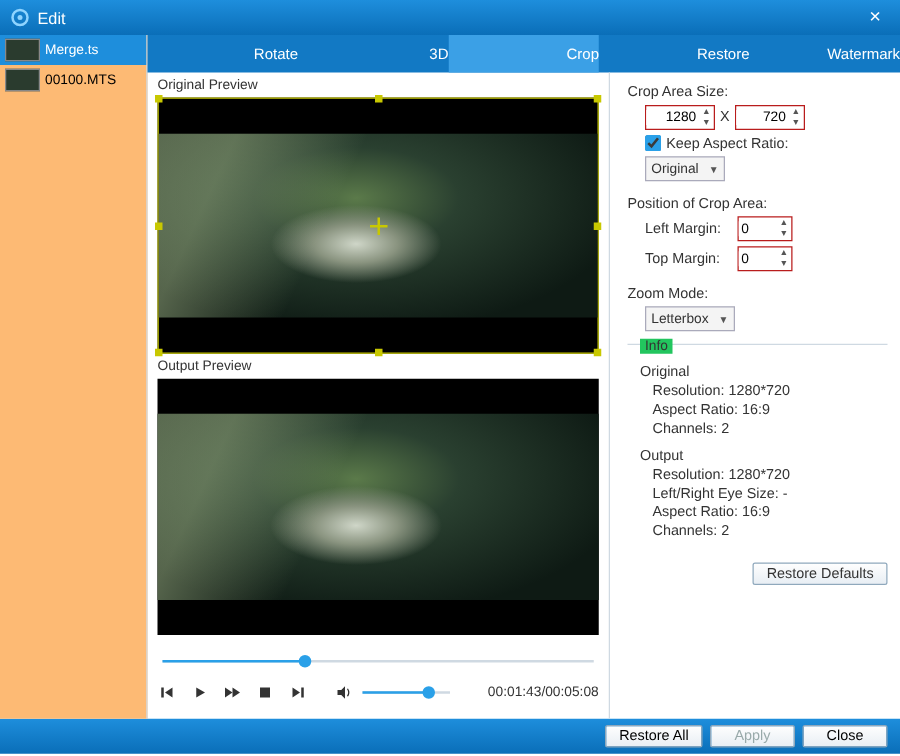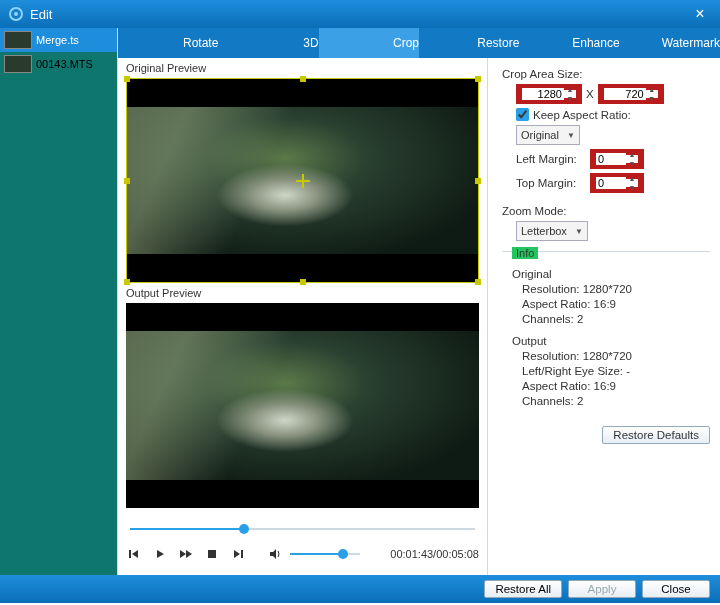--- a/index.html
+++ b/index.html
@@ -2,21 +2,21 @@
 <html><head>
 <meta charset="utf-8">
 <style>
 * { box-sizing: border-box; margin: 0; padding: 0; font-family: "Segoe UI", Tahoma, sans-serif; }
 body { width: 720px; height: 605px; background: #fff; overflow: hidden; }
 .titlebar { height: 28px; background: linear-gradient(#1e8edc, #0a6eb8); display: flex; align-items: center; padding: 0 8px; color: #fff; }
 .titlebar .app-icon { width: 16px; height: 16px; margin-right: 6px; }
 .titlebar .title { font-size: 13px; flex: 1; font-weight: 500; }
 .titlebar .close { width: 24px; text-align: center; font-size: 16px; cursor: pointer; }
 .body { display: flex; height: 547px; }
-.sidebar { width: 118px; background: #0f766e; border-right: 1px solid #cfd9e2; }
+.sidebar { width: 118px; background: #fdba74; border-right: 1px solid #cfd9e2; }
 .side-item { display: flex; align-items: center; height: 24px; font-size: 11px; padding: 0 4px; gap: 4px; }
 .side-item.selected { background: #1e8edc; color: #fff; }
 .side-item .thumb { width: 28px; height: 18px; background: #2a3b2e; border: 1px solid #888; }
 .main { flex: 1; display: flex; flex-direction: column; }
 .tabs { height: 30px; display: flex; background: #1279c4; }
 .tab { flex: 1; text-align: right; line-height: 30px; color: #fff; font-size: 12px; cursor: pointer; }
 .tab.active { background: #3ba0e6; }
 .content { flex: 1; display: flex; }
 .preview-col { width: 370px; border-right: 1px solid #cfd9e2; display: flex; flex-direction: column; }
 .preview-label { font-size: 11px; color: #333; padding: 4px 8px; }
@@ -44,21 +44,21 @@
 .btnrow .pbtn { width:16px; height:16px; cursor:pointer; display:flex; align-items:center; justify-content:center; }
 .btnrow svg { display:block; }
 .vol { display:flex; align-items:center; gap:6px; margin-left:12px; }
 .vol .vtrack { width:70px; height:2px; background:#cfd9e2; position:relative; }
 .vol .vprog { position:absolute; height:2px; background:#2aa0e8; width:75%; }
 .vol .vdot { position:absolute; top:-4px; left:75%; width:10px; height:10px; border-radius:50%; background:#2aa0e8; margin-left:-5px; }
 .time { margin-left:auto; font-size: 11px; }
 .settings { flex:1; font-size: 11.5px; color:#333; padding: 6px 10px 14px 14px; overflow:hidden; }
 .sec-label { margin-top: 4px; margin-bottom: 4px; }
 .row { display:flex; align-items:center; margin: 4px 0 4px 14px; gap:4px; }
-.spin { display:flex; align-items:center; border:6px solid #b91c1c; background:#fff; height:20px; }
+.spin { display:flex; align-items:center; border:1px solid #b91c1c; background:#fff; height:20px; }
 .spin input { border:0; width:42px; text-align:right; font-size:11px; padding:0 2px; outline:none; }
 .spin .arrows { width:12px; display:flex; flex-direction:column; }
 .spin .arrows div { height:9px; font-size:7px; line-height:9px; text-align:center; color:#555; cursor:pointer; }
 .combo { display:inline-flex; align-items:center; border:1px solid #aab; background:#f4f4f4; height:20px; padding:0 4px; gap:8px; cursor:pointer; }
 .combo .cv { font-size:11px; }
 .combo .cd { font-size:8px; color:#555; }
 .chk { display:flex; align-items:center; gap:4px; }
 .chk input { accent-color:#2aa0e8; }
 .hr { border-top:1px solid #cfd9e2; margin:10px 0 4px; position:relative; }
 .info-hdr { position:relative; top:-9px; background: #22c55e; display:inline-block; padding:0 4px; margin-left:10px; font-size:11px; }
@@ -82,31 +82,30 @@
 </div>
 
 <div class="body">
   <div class="sidebar">
     <div class="side-item selected">
       <div class="thumb"></div>
       <span>Merge.ts</span>
     </div>
     <div class="side-item">
       <div class="thumb"></div>
-      <span>00143.MTS</span>
+      <span>00100.MTS</span>
     </div>
   </div>
 
   <div class="main">
     <div class="tabs">
       <div class="tab">Rotate</div>
       <div class="tab">3D</div>
       <div class="tab active">Crop</div>
       <div class="tab">Restore</div>
-      <div class="tab">Enhance</div>
       <div class="tab">Watermark</div>
     </div>
 
     <div class="content">
       <div class="preview-col">
         <div class="preview-label">Original Preview</div>
         <div class="preview-box crop">
           <div class="video-scene"></div>
           <div class="handle h-tl"></div>
           <div class="handle h-tm"></div>
@@ -197,20 +196,21 @@
           <input type="checkbox" checked="" style="">
           <span>Keep Aspect Ratio:</span>
         </div>
         <div class="row">
           <div class="combo">
               <span class="cv">Original</span>
               <span class="cd">▼</span>
             </div>
         </div>
 
+        <div class="sec-label" style="margin-top:12px">Position of Crop Area:</div>
         <div class="row">
           <span style="width:70px">Left Margin:</span>
           <div class="spin">
               <input style="width: 30px; text-align: left;" value="0">
               <div class="arrows">
                 <div>▲</div>
                 <div>▼</div>
               </div>
             </div>
         </div>

